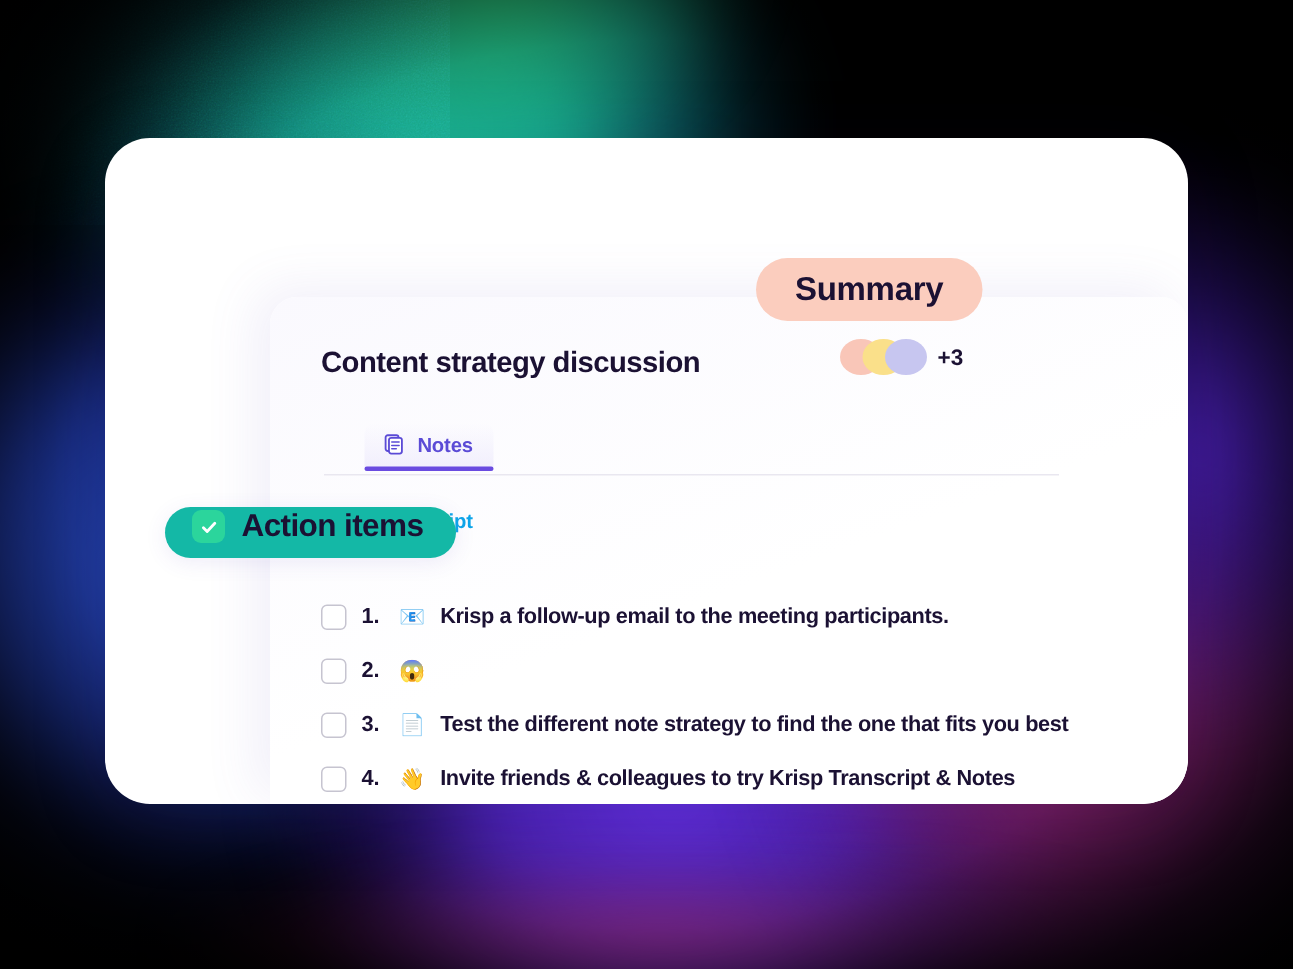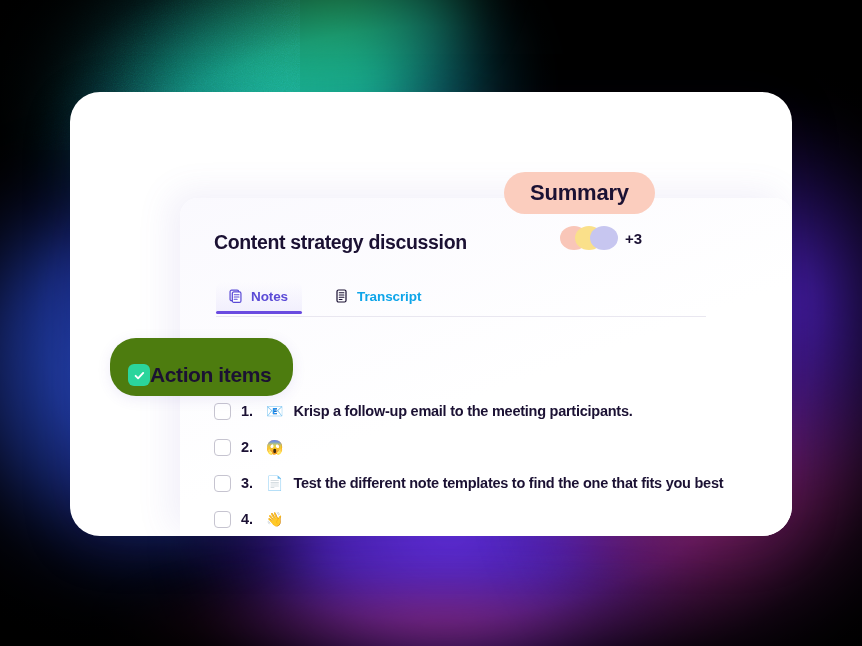--- a/index.html
+++ b/index.html
@@ -190,20 +190,21 @@
     color:#1b1133;
   }
 
   
   #tabs {
     position:absolute;
     left:216px; top:282px;
     display:flex; align-items:flex-end;
     gap:20px;
     z-index:5;
+    flex-direction:column;
   }
   .tab {
     display:flex; align-items:center; gap:8px;
     padding:6px 14px 9px 12px;
     font-size:13.5px;
     font-weight:bold;
     letter-spacing:-0.1px;
     cursor:pointer;
     border-radius:7px 7px 0 0;
     position:relative;
@@ -229,23 +230,23 @@
     left:216px; top:316px;
     width:490px; height:1px;
     background:#e9e7f0;
     z-index:4;
   }
 
   
   #action-badge {
     position:absolute;
     left:110px; top:338px;
-    display:flex; align-items:center; 
-    padding:25px 22px 9px 18px;
-    background:#4d7c0f;
+    display:flex; align-items:center; gap:11px;
+    padding:1px 22px 9px 18px;
+    background:#14b8a6;
     border-radius:26px;
     z-index:7;
     box-shadow:0 3px 14px rgba(90,70,190,0.10);
   }
   #action-badge-check {
     width:22px; height:22px;
     background:#2bd59c;
     border-radius:6px;
     display:flex; align-items:center; justify-content:center;
     flex:0 0 auto;
@@ -381,24 +382,25 @@
     <div class="action-row">
       <span class="row-checkbox"></span>
       <span class="row-num">2.</span>
       <span class="row-emoji">😱</span>
     </div>
 
     <div class="action-row">
       <span class="row-checkbox"></span>
       <span class="row-num">3.</span>
       <span class="row-emoji">📄</span>
-      <span class="row-text">Test the different note templates to find the one that fits you best</span>
+      <span class="row-text">Test the different note strategy to find the one that fits you best</span>
     </div>
 
     <div class="action-row">
       <span class="row-checkbox"></span>
       <span class="row-num">4.</span>
       <span class="row-emoji">👋</span>
+      <span class="row-text">Invite friends &amp; colleagues to try Krisp Transcript &amp; Notes</span>
     </div>
 
   </div>
 
 </div>
 
 </body></html>

